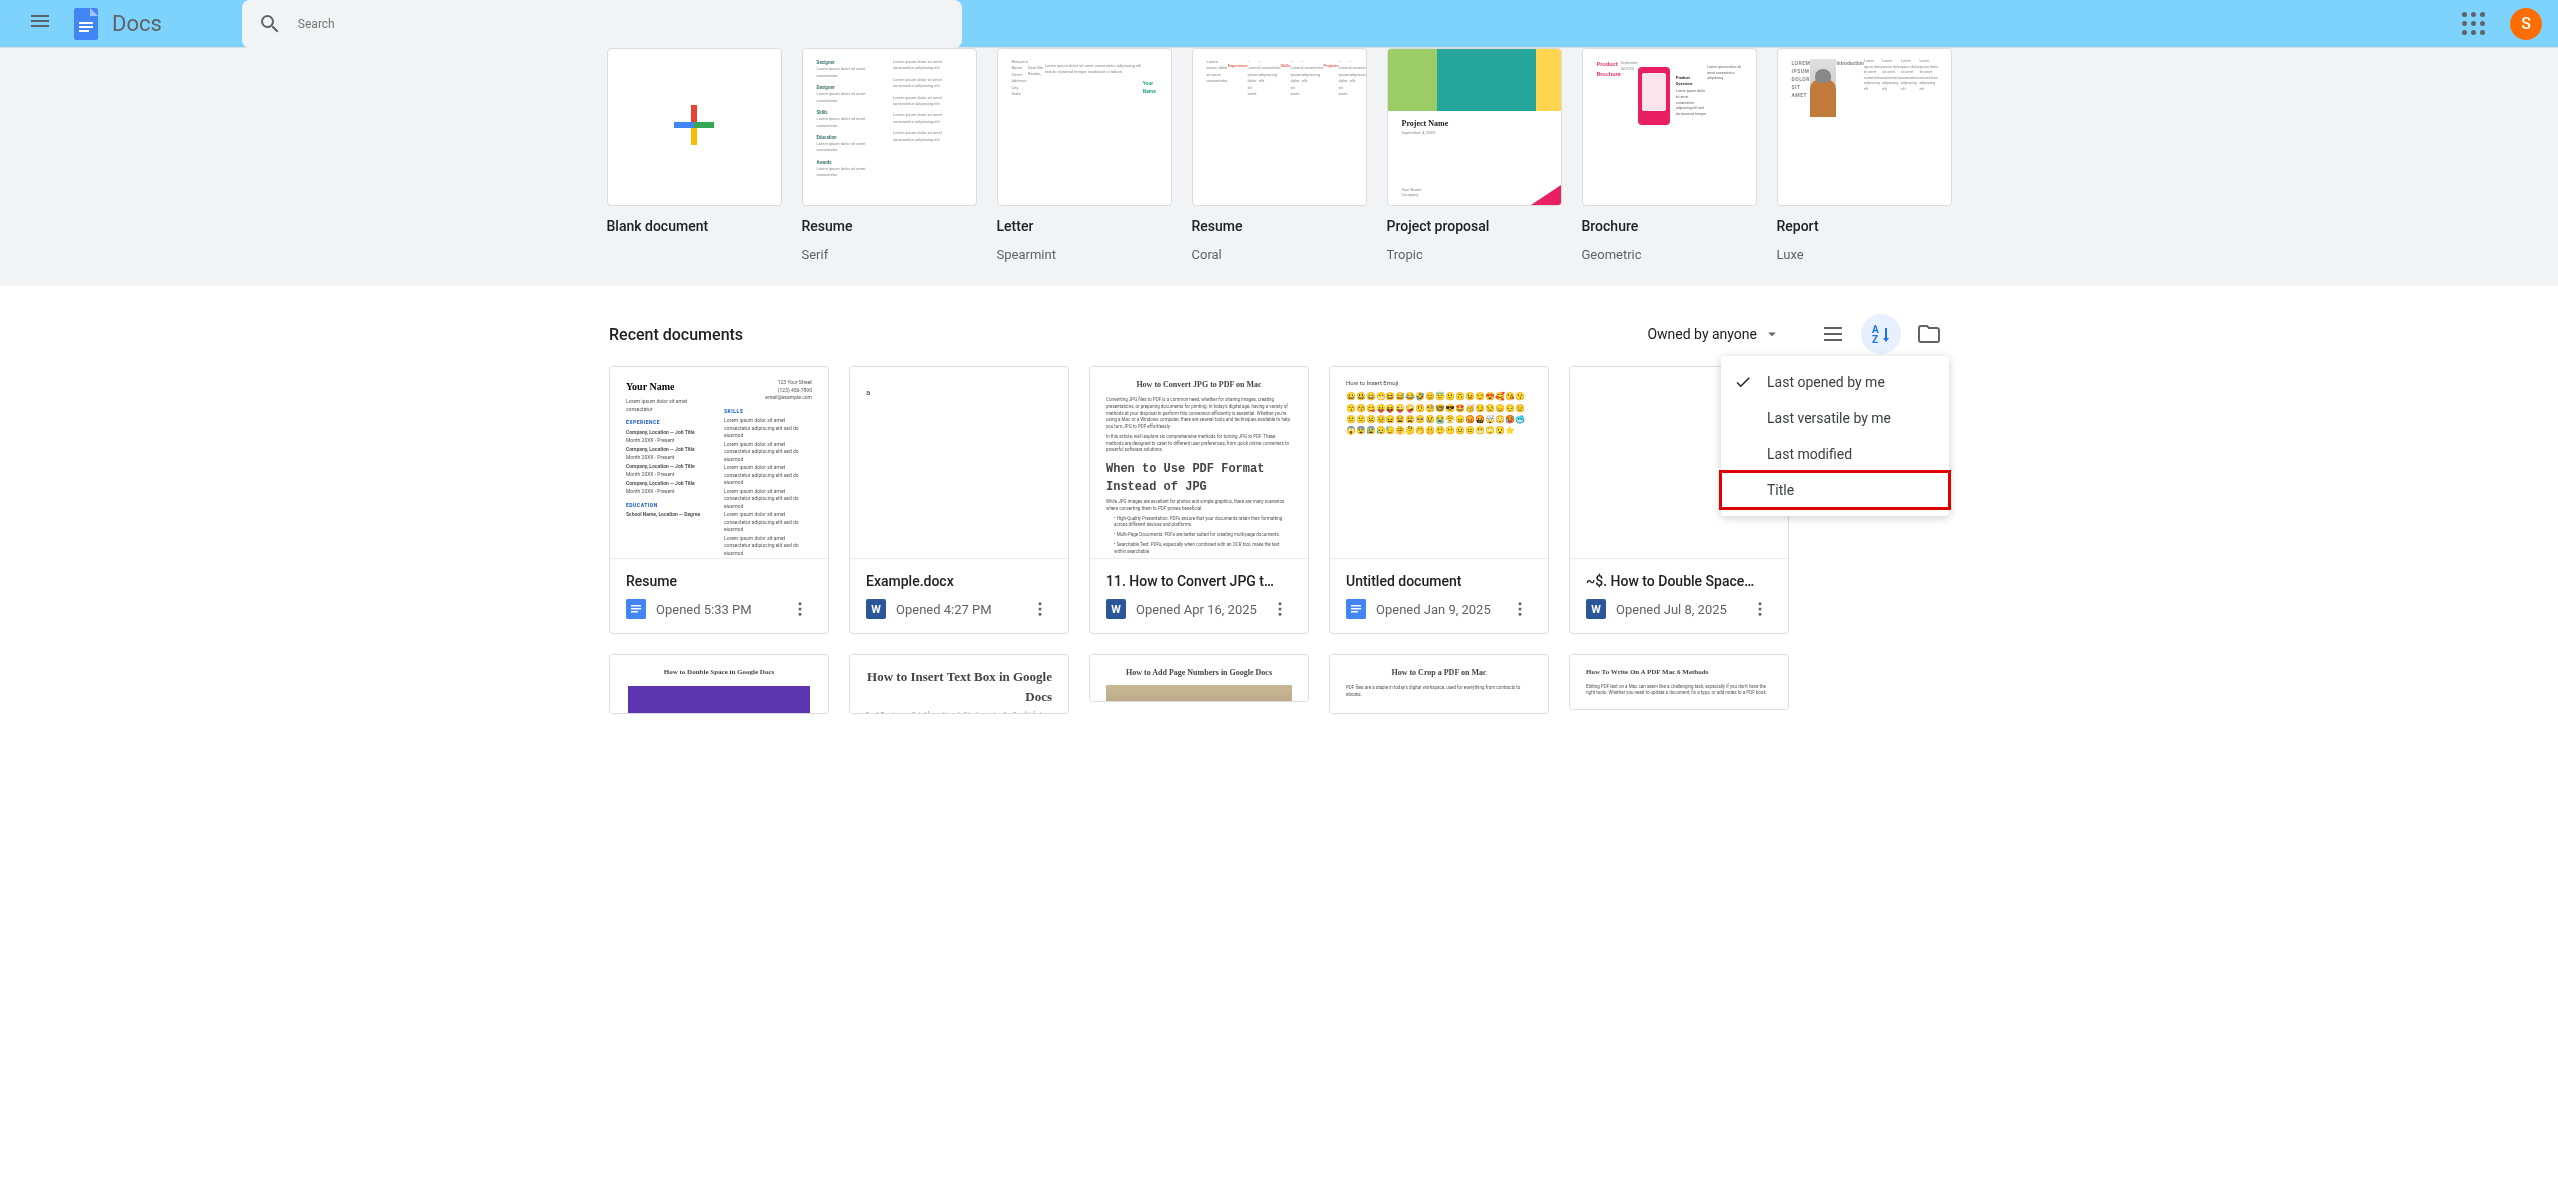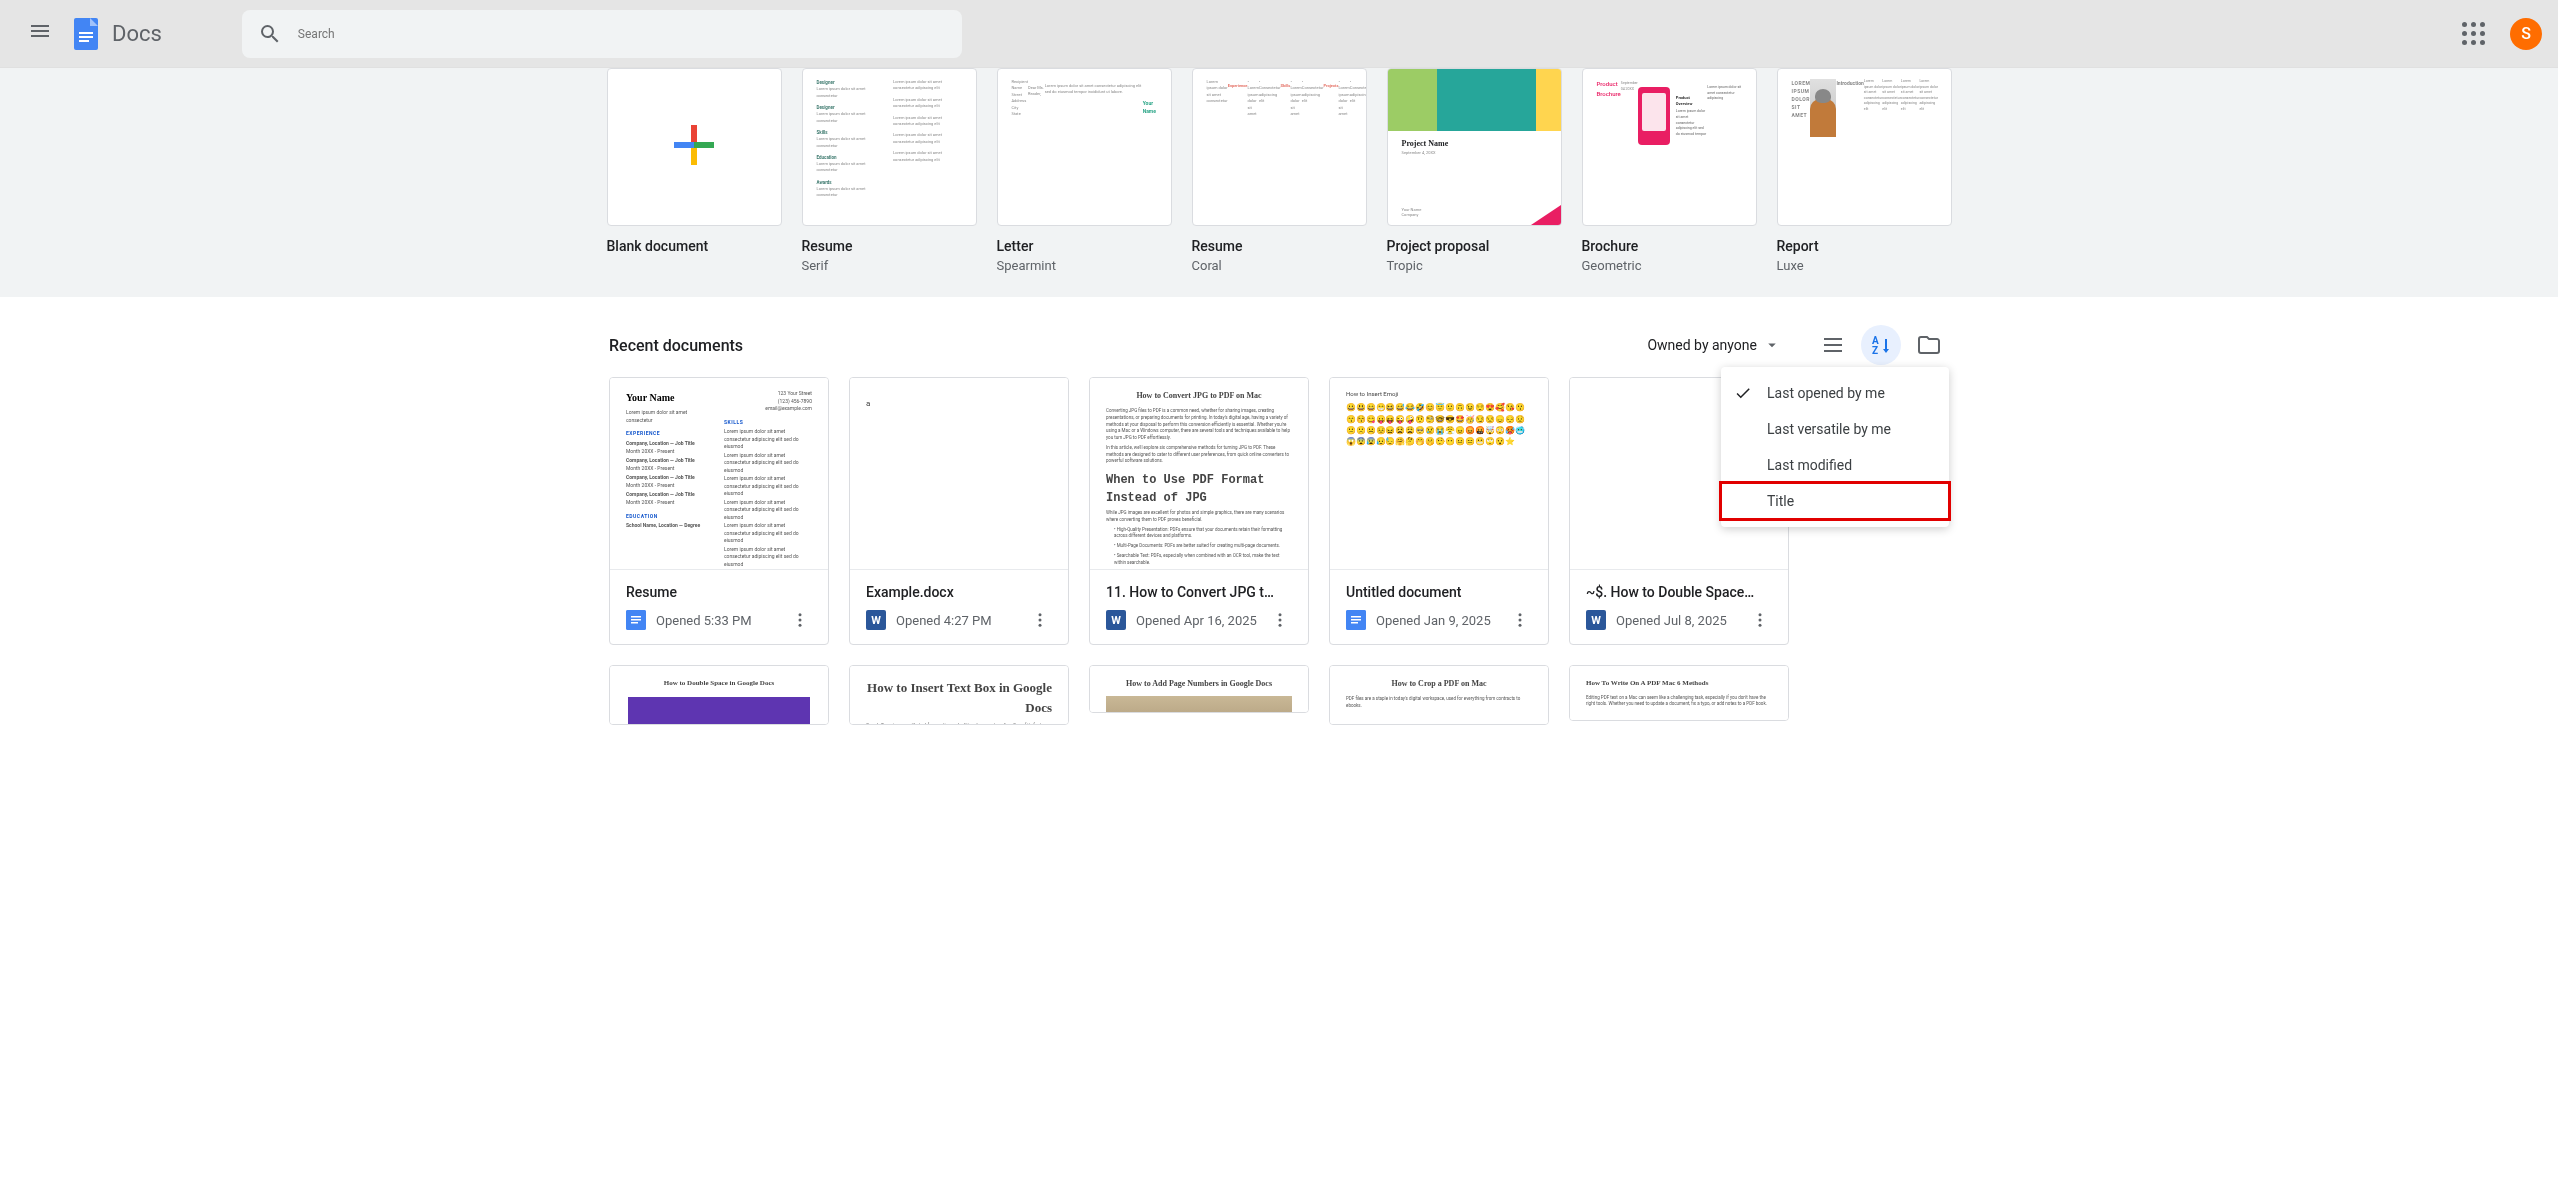--- a/index.html
+++ b/index.html
@@ -1,19 +1,19 @@
 <!DOCTYPE html>
 <html><head>
 <meta charset="utf-8">
 <style>
 * { margin: 0; padding: 0; box-sizing: border-box; font-family: 'Google Sans', Roboto, Arial, sans-serif; }
 body { background: #fff; color: #202124; }
 
 
-.header { display: flex; align-items: center; height: 68px; padding: 0 16px; border-bottom: 1px solid #e0e0e0; background: #e5e5e5; position: relative; z-index: 10; }
+.header { display: flex; align-items: center; height: 48px; padding: 0 16px; border-bottom: 1px solid #e0e0e0; background: #7dd3fc; position: relative; z-index: 10; }
 .menu-btn { width: 48px; height: 48px; display: flex; align-items: center; justify-content: center; border-radius: 50%; cursor: pointer; }
 .menu-icon { width: 24px; height: 24px; }
 .menu-icon div { width: 18px; height: 2px; background: #5f6368; margin: 3px auto; }
 .logo-wrap { display: flex; align-items: center; gap: 8px; margin-left: 4px; }
 .docs-logo { width: 36px; height: 36px; }
 .app-name { font-size: 22px; color: #5f6368; font-weight: 400; }
 .search-bar { flex: 0 0 720px; margin-left: 80px; height: 48px; background: #f1f3f4; border-radius: 8px; display: flex; align-items: center; padding: 0 16px; gap: 16px; }
 .search-icon { width: 24px; height: 24px; fill: #5f6368; }
 .search-input { flex: 1; border: none; background: transparent; font-size: 12px; color: #5f6368; outline: none; }
 .header-right { margin-left: auto; display: flex; align-items: center; gap: 16px; }
@@ -21,21 +21,21 @@
 .apps-grid span { width: 5px; height: 5px; background: #5f6368; border-radius: 50%; }
 .avatar { width: 32px; height: 32px; border-radius: 50%; background: #ff6d00; color: #fff; display: flex; align-items: center; justify-content: center; font-size: 16px; font-weight: 500; }
 
 
 .templates-section { background: #f1f3f4; padding: 0 0 24px 0; }
 .templates-row { display: flex; gap: 20px; justify-content: center; max-width: 1364px; margin: 0 auto; }
 .template-card { width: 175px; cursor: pointer; }
 .template-thumb { width: 175px; height: 158px; background: #fff; border: 1px solid #dadce0; border-radius: 4px; overflow: hidden; display: flex; align-items: center; justify-content: center; position: relative; }
 .template-thumb.doc-preview { align-items: flex-start; justify-content: flex-start; padding: 10px 14px; font-size: 4px; line-height: 1.6; color: #888; }
 .template-name { font-size: 14px; font-weight: 500; color: #202124; margin-top: 12px; }
-.template-subtitle { font-size: 13px; color: #5f6368; margin-top: 4px; }
+.template-subtitle { font-size: 13px; color: #5f6368; margin-top: 13px; }
 .plus-icon svg { width: 50px; height: 50px; }
 
 
 .recent-section { max-width: 1364px; margin: 0 auto; padding: 16px 0; }
 .recent-header { display: flex; align-items: center; height: 64px; padding: 0 12px; }
 .recent-title { font-size: 16px; font-weight: 500; color: #202124; }
 .recent-controls { margin-left: auto; display: flex; align-items: center; gap: 24px; position: relative; }
 .owner-filter { display: flex; align-items: center; gap: 6px; font-size: 14px; color: #202124; cursor: pointer; padding: 8px; }
 .owner-filter svg { width: 18px; height: 18px; fill: #5f6368; }
 .view-controls { display: flex; gap: 8px; align-items: center; }

